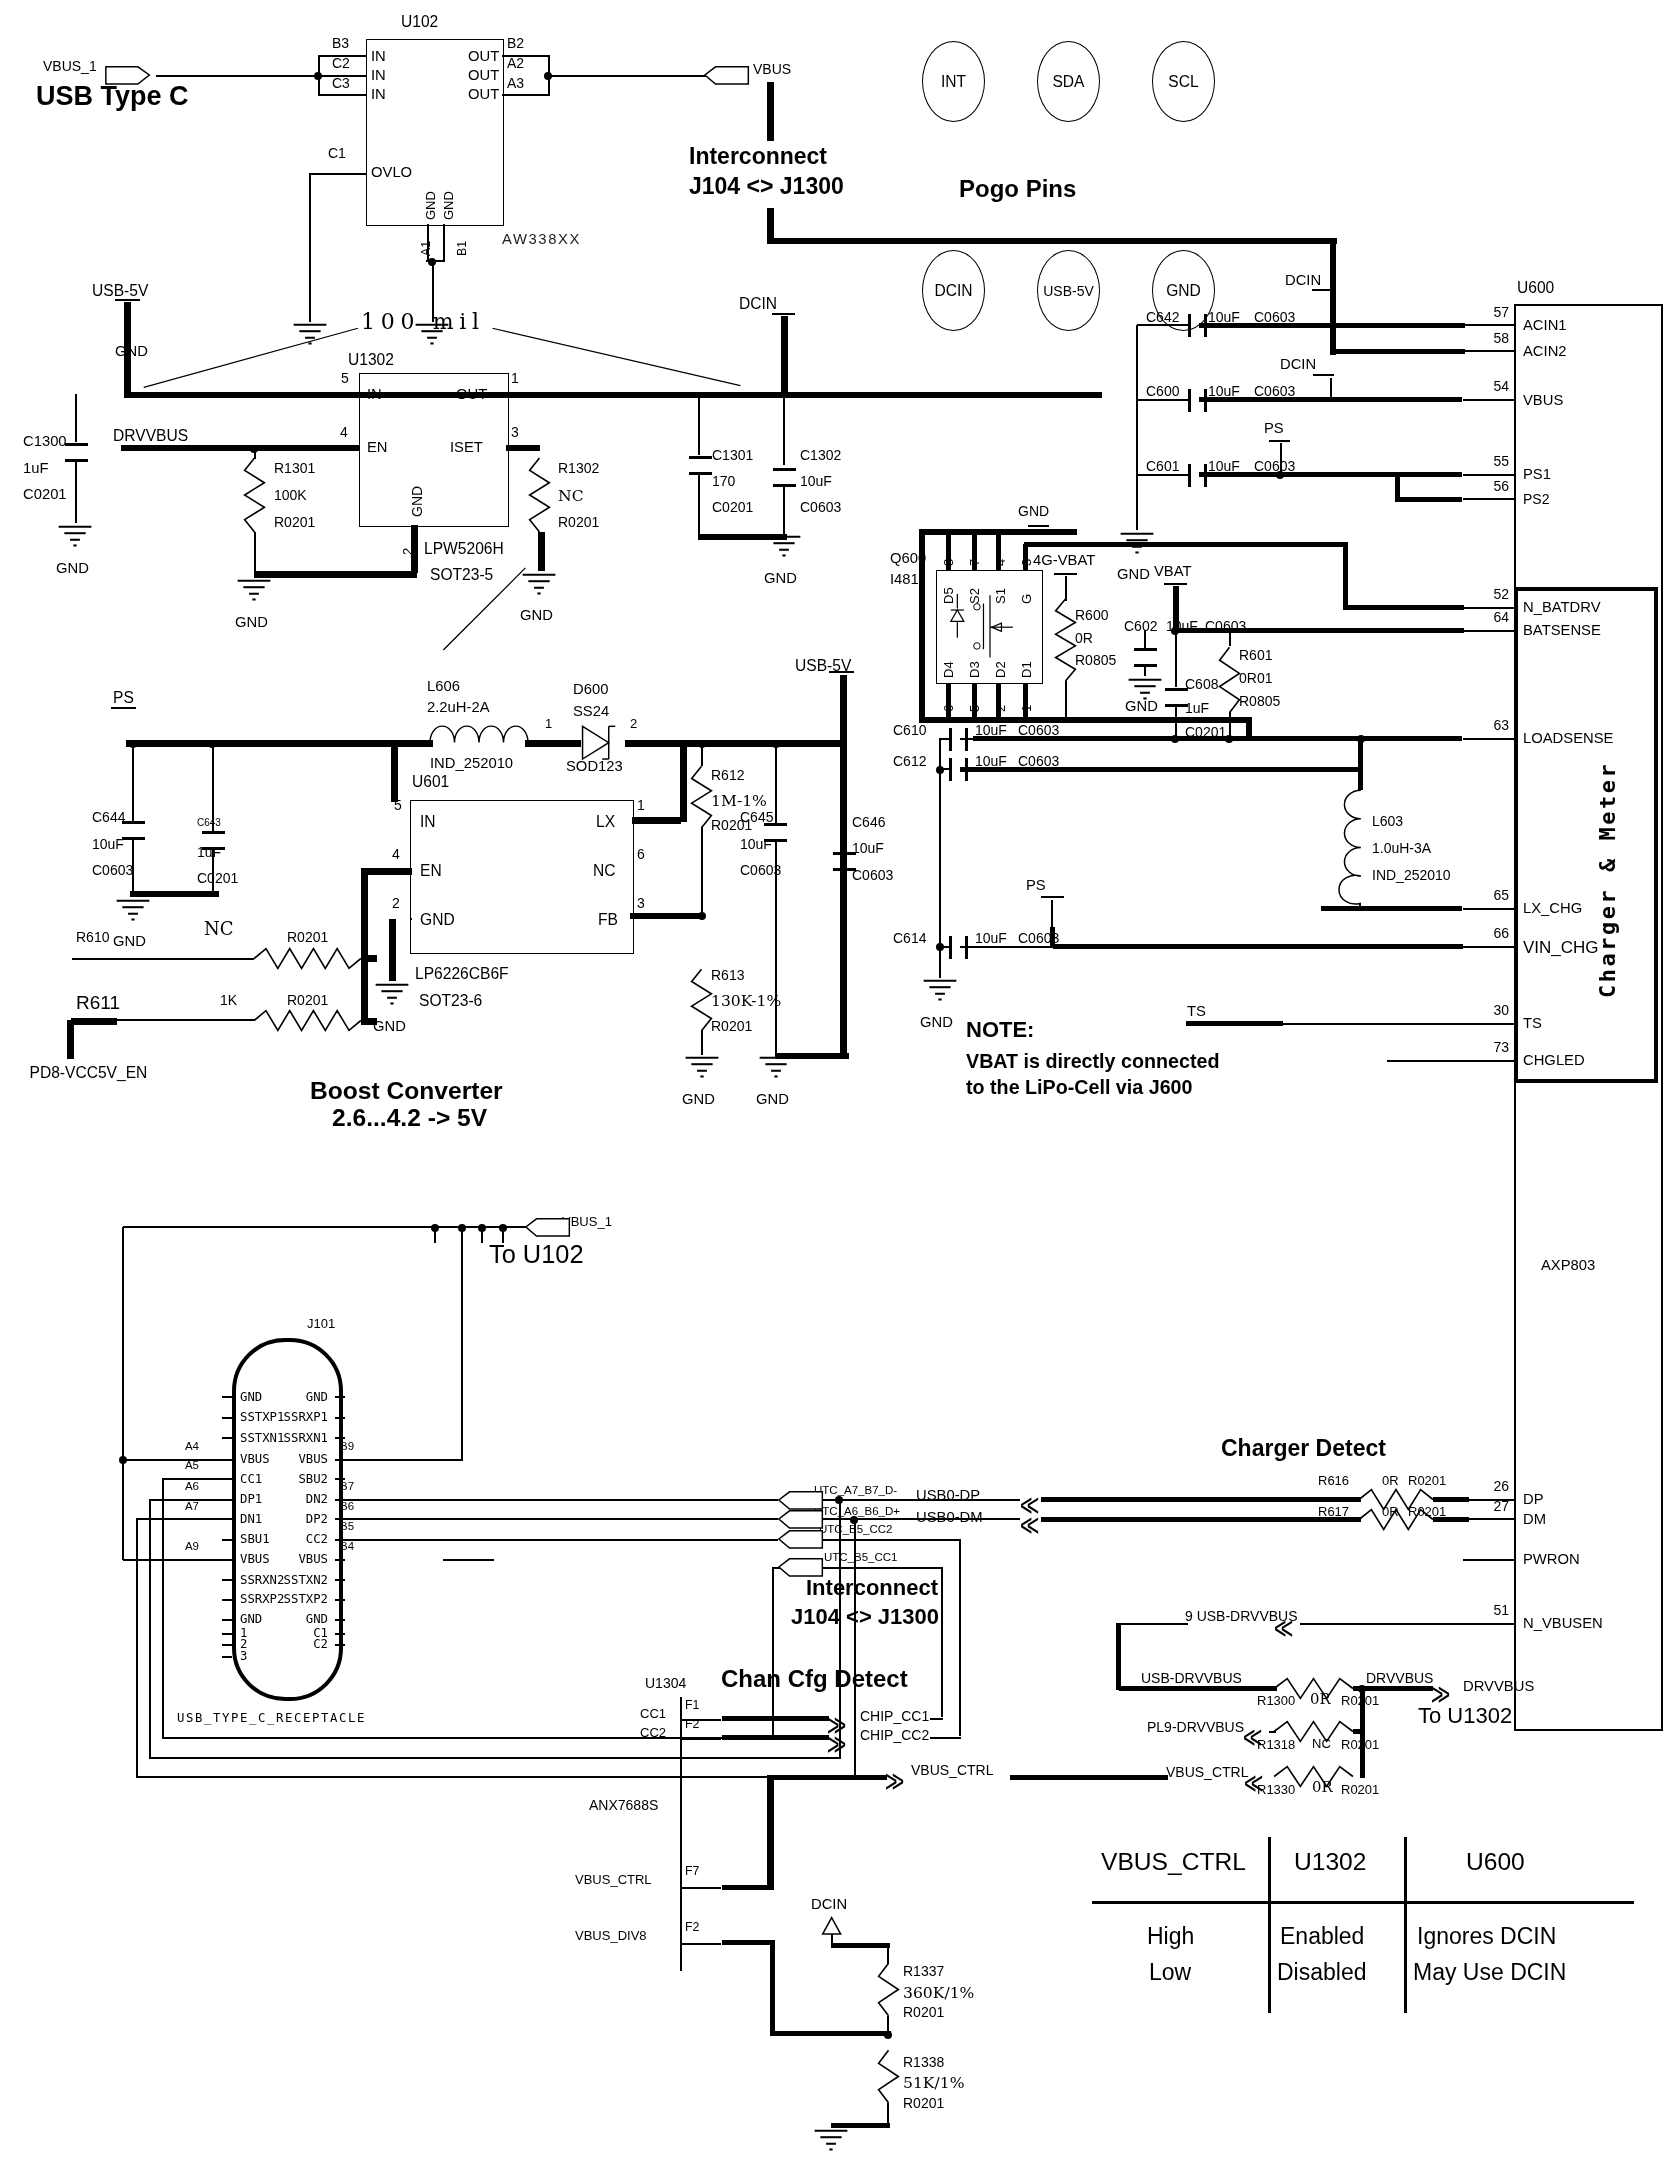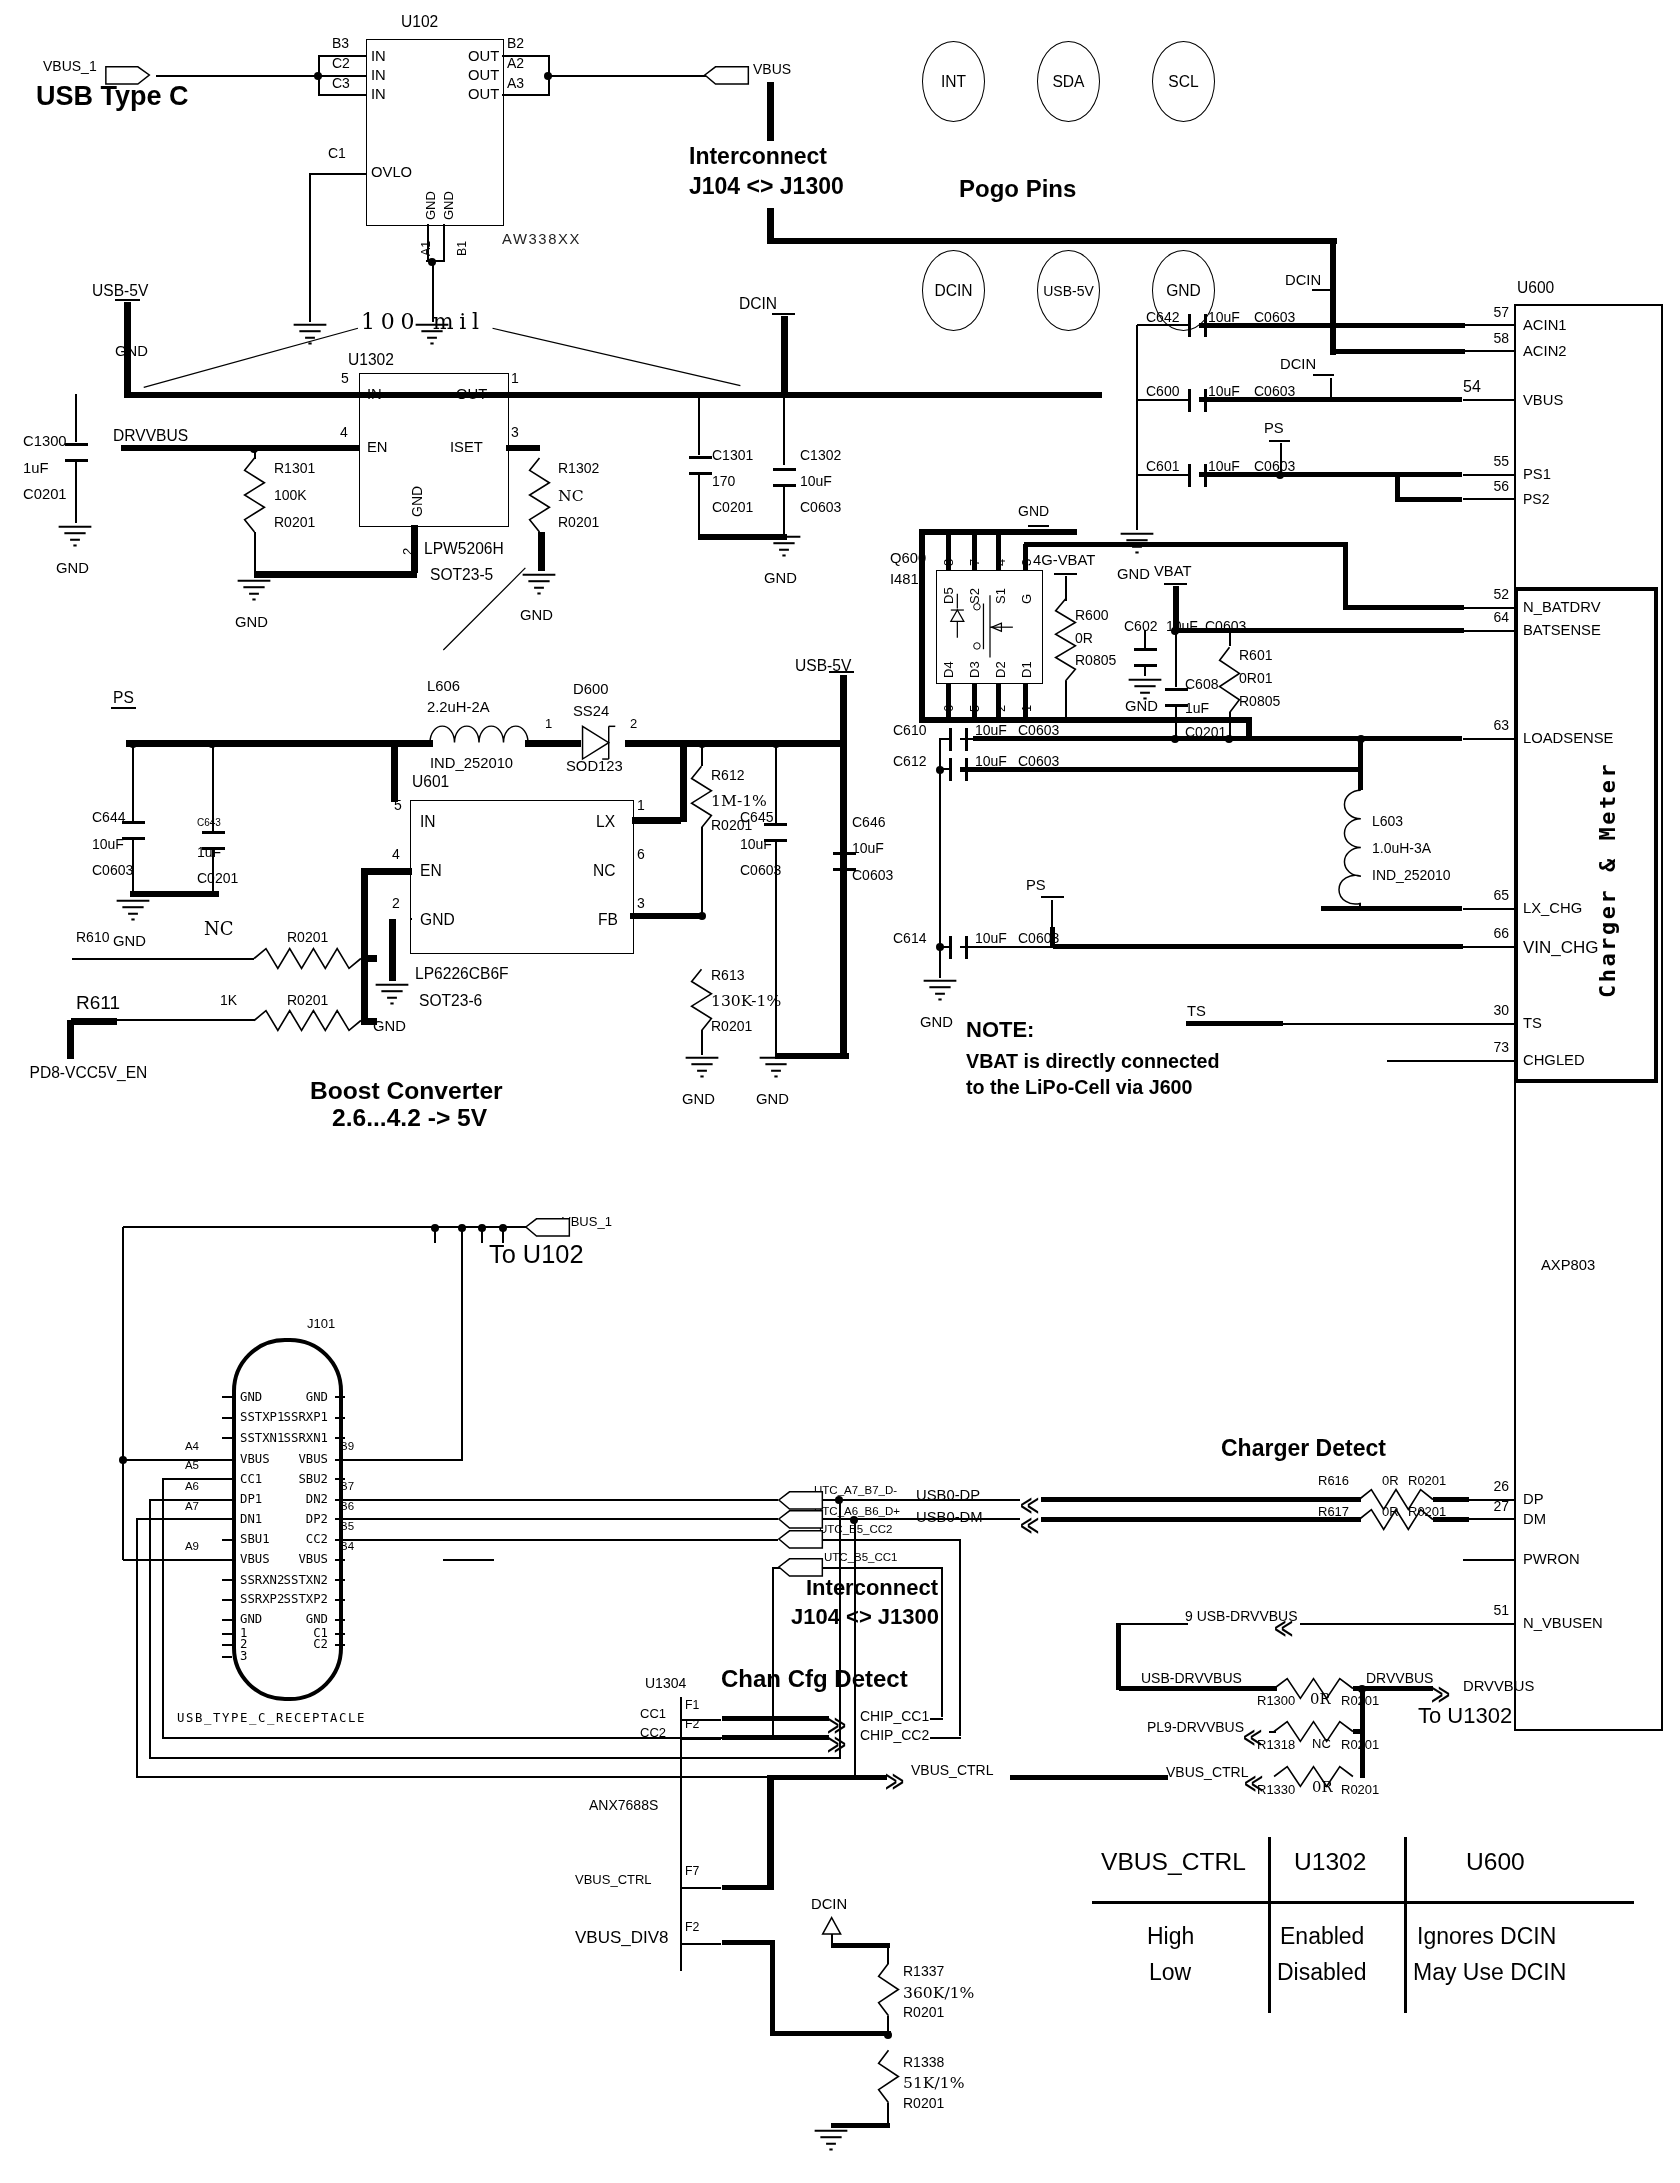--- a/index.html
+++ b/index.html
@@ -186,21 +186,21 @@
   <div class="t" style="left:640px;top:1707px;font-size:13px">CC1</div>
   <div class="t" style="left:640px;top:1726px;font-size:13px">CC2</div>
   <div class="t" style="left:685px;top:1699px;font-size:12.3px">F1</div>
   <div class="t" style="left:685px;top:1718px;font-size:12.3px">F2</div>
   <div class="t" style="left:860px;top:1709px;font-size:14px">CHIP_CC1</div>
   <div class="t" style="left:860px;top:1728px;font-size:14px">CHIP_CC2</div>
   <div class="t" style="left:911px;top:1763px;font-size:14px">VBUS_CTRL</div>
   <div class="t" style="left:589px;top:1798px;font-size:14px">ANX7688S</div>
   <div class="t" style="left:575px;top:1873px;font-size:13px">VBUS_CTRL</div>
   <div class="t" style="left:685px;top:1865px;font-size:12.3px">F7</div>
-  <div class="t" style="left:575px;top:1929px;font-size:17px">VBUS_DIV8</div>
+  <div class="t" style="left:575px;top:1929px;font-size:13px">VBUS_DIV8</div>
   <div class="t" style="left:685px;top:1921px;font-size:12.3px">F2</div>
   <div class="t" style="left:811px;top:1896px;font-size:14.8px">DCIN</div>
 
   <div class="t" style="left:1101px;top:1848px;font-size:24.6px">VBUS_CTRL</div>
   <div class="t" style="left:1294px;top:1848px;font-size:24.6px">U1302</div>
   <div class="t" style="left:1466px;top:1848px;font-size:24.6px">U600</div>
   <div class="t" style="left:1147px;top:1924px;font-size:23px">High</div>
   <div class="t" style="left:1280px;top:1924px;font-size:23px">Enabled</div>
   <div class="t" style="left:1417px;top:1924px;font-size:23px">Ignores DCIN</div>
   <div class="t" style="left:1149px;top:1960px;font-size:23px">Low</div>
@@ -760,21 +760,21 @@
     <div style="position:absolute;left:885px;top:1763px;font-size:21.3px;letter-spacing:-5.7px;transform:scaleY(1.5);transform-origin:left top">&gt;&gt;</div>
     <div style="position:absolute;left:827px;top:1707px;font-size:21.3px;letter-spacing:-5.7px;transform:scaleY(1.5);transform-origin:left top">&gt;&gt;</div>
     <div style="position:absolute;left:827px;top:1726px;font-size:21.3px;letter-spacing:-5.7px;transform:scaleY(1.5);transform-origin:left top">&gt;&gt;</div>
     <div style="position:absolute;left:1463px;top:324px;width:51px;height:1.6px;background:#000"></div>
     <div style="position:absolute;left:1463px;top:304px;width:46px;text-align:right;font-size:14px">57</div>
     <div style="position:absolute;left:1523px;top:317px;font-size:14.8px">ACIN1</div>
     <div style="position:absolute;left:1463px;top:350px;width:51px;height:1.6px;background:#000"></div>
     <div style="position:absolute;left:1463px;top:330px;width:46px;text-align:right;font-size:14px">58</div>
     <div style="position:absolute;left:1523px;top:343px;font-size:14.8px">ACIN2</div>
     <div style="position:absolute;left:1463px;top:399px;width:51px;height:1.6px;background:#000"></div>
-    <div style="position:absolute;left:1463px;top:378px;width:46px;text-align:left;font-size:16px">54</div>
+    <div style="position:absolute;left:1463px;top:378px;width:46px;text-align:right;font-size:14px">54</div>
     <div style="position:absolute;left:1523px;top:392px;font-size:14.8px">VBUS</div>
     <div style="position:absolute;left:1463px;top:474px;width:51px;height:1.6px;background:#000"></div>
     <div style="position:absolute;left:1463px;top:453px;width:46px;text-align:right;font-size:14px">55</div>
     <div style="position:absolute;left:1523px;top:466px;font-size:14.8px">PS1</div>
     <div style="position:absolute;left:1463px;top:498px;width:51px;height:1.6px;background:#000"></div>
     <div style="position:absolute;left:1463px;top:478px;width:46px;text-align:right;font-size:14px">56</div>
     <div style="position:absolute;left:1523px;top:491px;font-size:14px">PS2</div>
     <div style="position:absolute;left:1463px;top:607px;width:51px;height:1.6px;background:#000"></div>
     <div style="position:absolute;left:1463px;top:586px;width:46px;text-align:right;font-size:14px">52</div>
     <div style="position:absolute;left:1523px;top:599px;font-size:14.8px">N_BATDRV</div>

